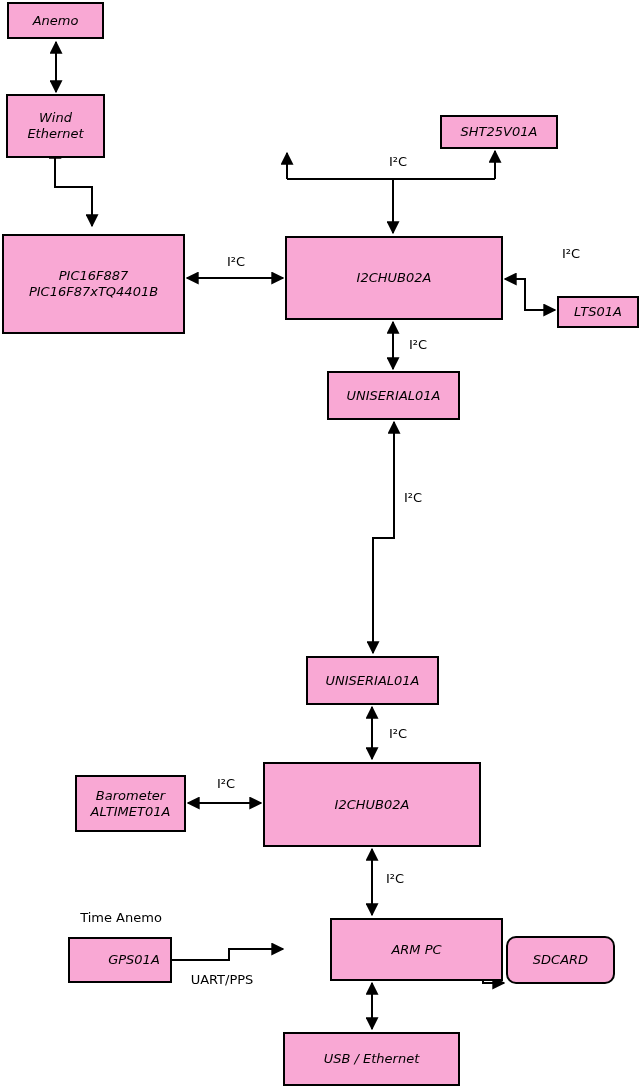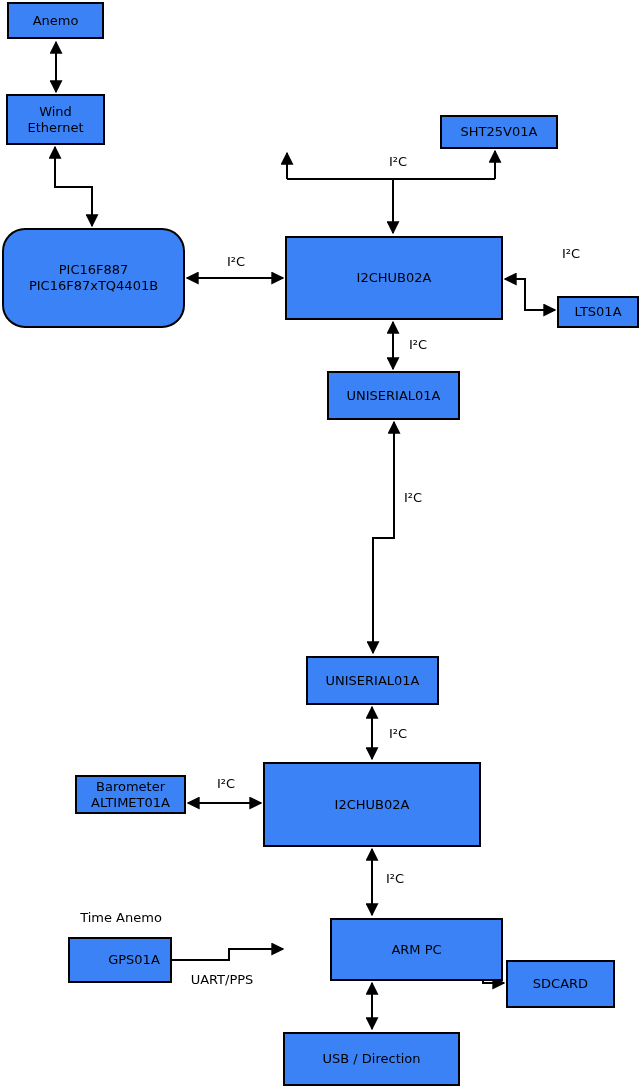--- a/index.html
+++ b/index.html
@@ -27,29 +27,30 @@
     stroke-width: 2;
   }
   .wires marker path {
     fill: #000000;
     stroke: none;
   }
   .node {
     position: absolute;
     box-sizing: border-box;
     border: 2px solid #000000;
-    background: #3b82f6;
+    background: #f9a8d4;
     display: flex;
     flex-direction: column;
     align-items: center;
     justify-content: center;
     text-align: center;
     font-size: 13px;
     line-height: 1.2;
     white-space: nowrap;
+    font-style: italic;
   }
   .edge-label {
     position: absolute;
     transform: translate(-50%, -50%);
     font-size: 13px;
     white-space: nowrap;
   }
 </style>
 </head>
 <body>
@@ -79,26 +80,26 @@
       <path d="M172,960 H229 V949 H283" marker-end="url(#ah)"></path>
       <path d="M461,948 H483 V983 H504" marker-start="url(#ah)" marker-end="url(#ah)"></path>
       <path d="M372,983 V1029" marker-start="url(#ah)" marker-end="url(#ah)"></path>
     </g>
   </svg>
 
   <div class="node" style="left:7px; top:2px; width:97px; height:37px;">
     <span>Anemo</span>
   </div>
 
-  <div class="node" style="left:6px; top:94px; width:99px; height:51px;">
+  <div class="node" style="left:6px; top:94px; width:99px; height:64px;">
     <span>Wind</span>
     <span>Ethernet</span>
   </div>
 
-  <div class="node" style="left:2px; top:228px; width:183px; height:100px;border-radius:23px;">
+  <div class="node" style="left:2px; top:234px; width:183px; height:100px;">
     <span>PIC16F887</span>
     <span>PIC16F87xTQ4401B</span>
   </div>
 
 
   <div class="node" style="left:440px; top:115px; width:118px; height:34px;">
     <span>SHT25V01A</span>
   </div>
 
   <div class="node" style="left:285px; top:236px; width:218px; height:84px;">
@@ -114,39 +115,39 @@
   </div>
 
   <div class="node" style="left:306px; top:656px; width:133px; height:49px;">
     <span>UNISERIAL01A</span>
   </div>
 
   <div class="node" style="left:263px; top:762px; width:218px; height:85px;">
     <span>I2CHUB02A</span>
   </div>
 
-  <div class="node" style="left:75px; top:775px; width:111px; height:39px;">
+  <div class="node" style="left:75px; top:775px; width:111px; height:57px;">
     <span>Barometer</span>
     <span>ALTIMET01A</span>
   </div>
 
   <div class="node" style="left:68px; top:937px; width:104px; height:46px;padding-left:28px;">
     <span>GPS01A</span>
   </div>
 
   <div class="node" style="left:286px; top:918px; width:173px; height:63px;margin-left:44px;">
     <span>ARM PC</span>
   </div>
 
-  <div class="node" style="left:506px; top:960px; width:109px; height:48px;">
+  <div class="node" style="left:506px; top:936px; width:109px; height:48px;border-radius:10px;">
     <span>SDCARD</span>
   </div>
 
   <div class="node" style="left:283px; top:1032px; width:177px; height:54px;">
-    <span>USB / Direction</span>
+    <span>USB / Ethernet</span>
   </div>
 
   <span class="edge-label" style="left:398px; top:161px;">I²C</span>
   <span class="edge-label" style="left:236px; top:261px;">I²C</span>
   <span class="edge-label" style="left:571px; top:253px;">I²C</span>
   <span class="edge-label" style="left:418px; top:344px;">I²C</span>
   <span class="edge-label" style="left:413px; top:497px;">I²C</span>
   <span class="edge-label" style="left:398px; top:733px;">I²C</span>
   <span class="edge-label" style="left:226px; top:783px;">I²C</span>
   <span class="edge-label" style="left:395px; top:878px;">I²C</span>

